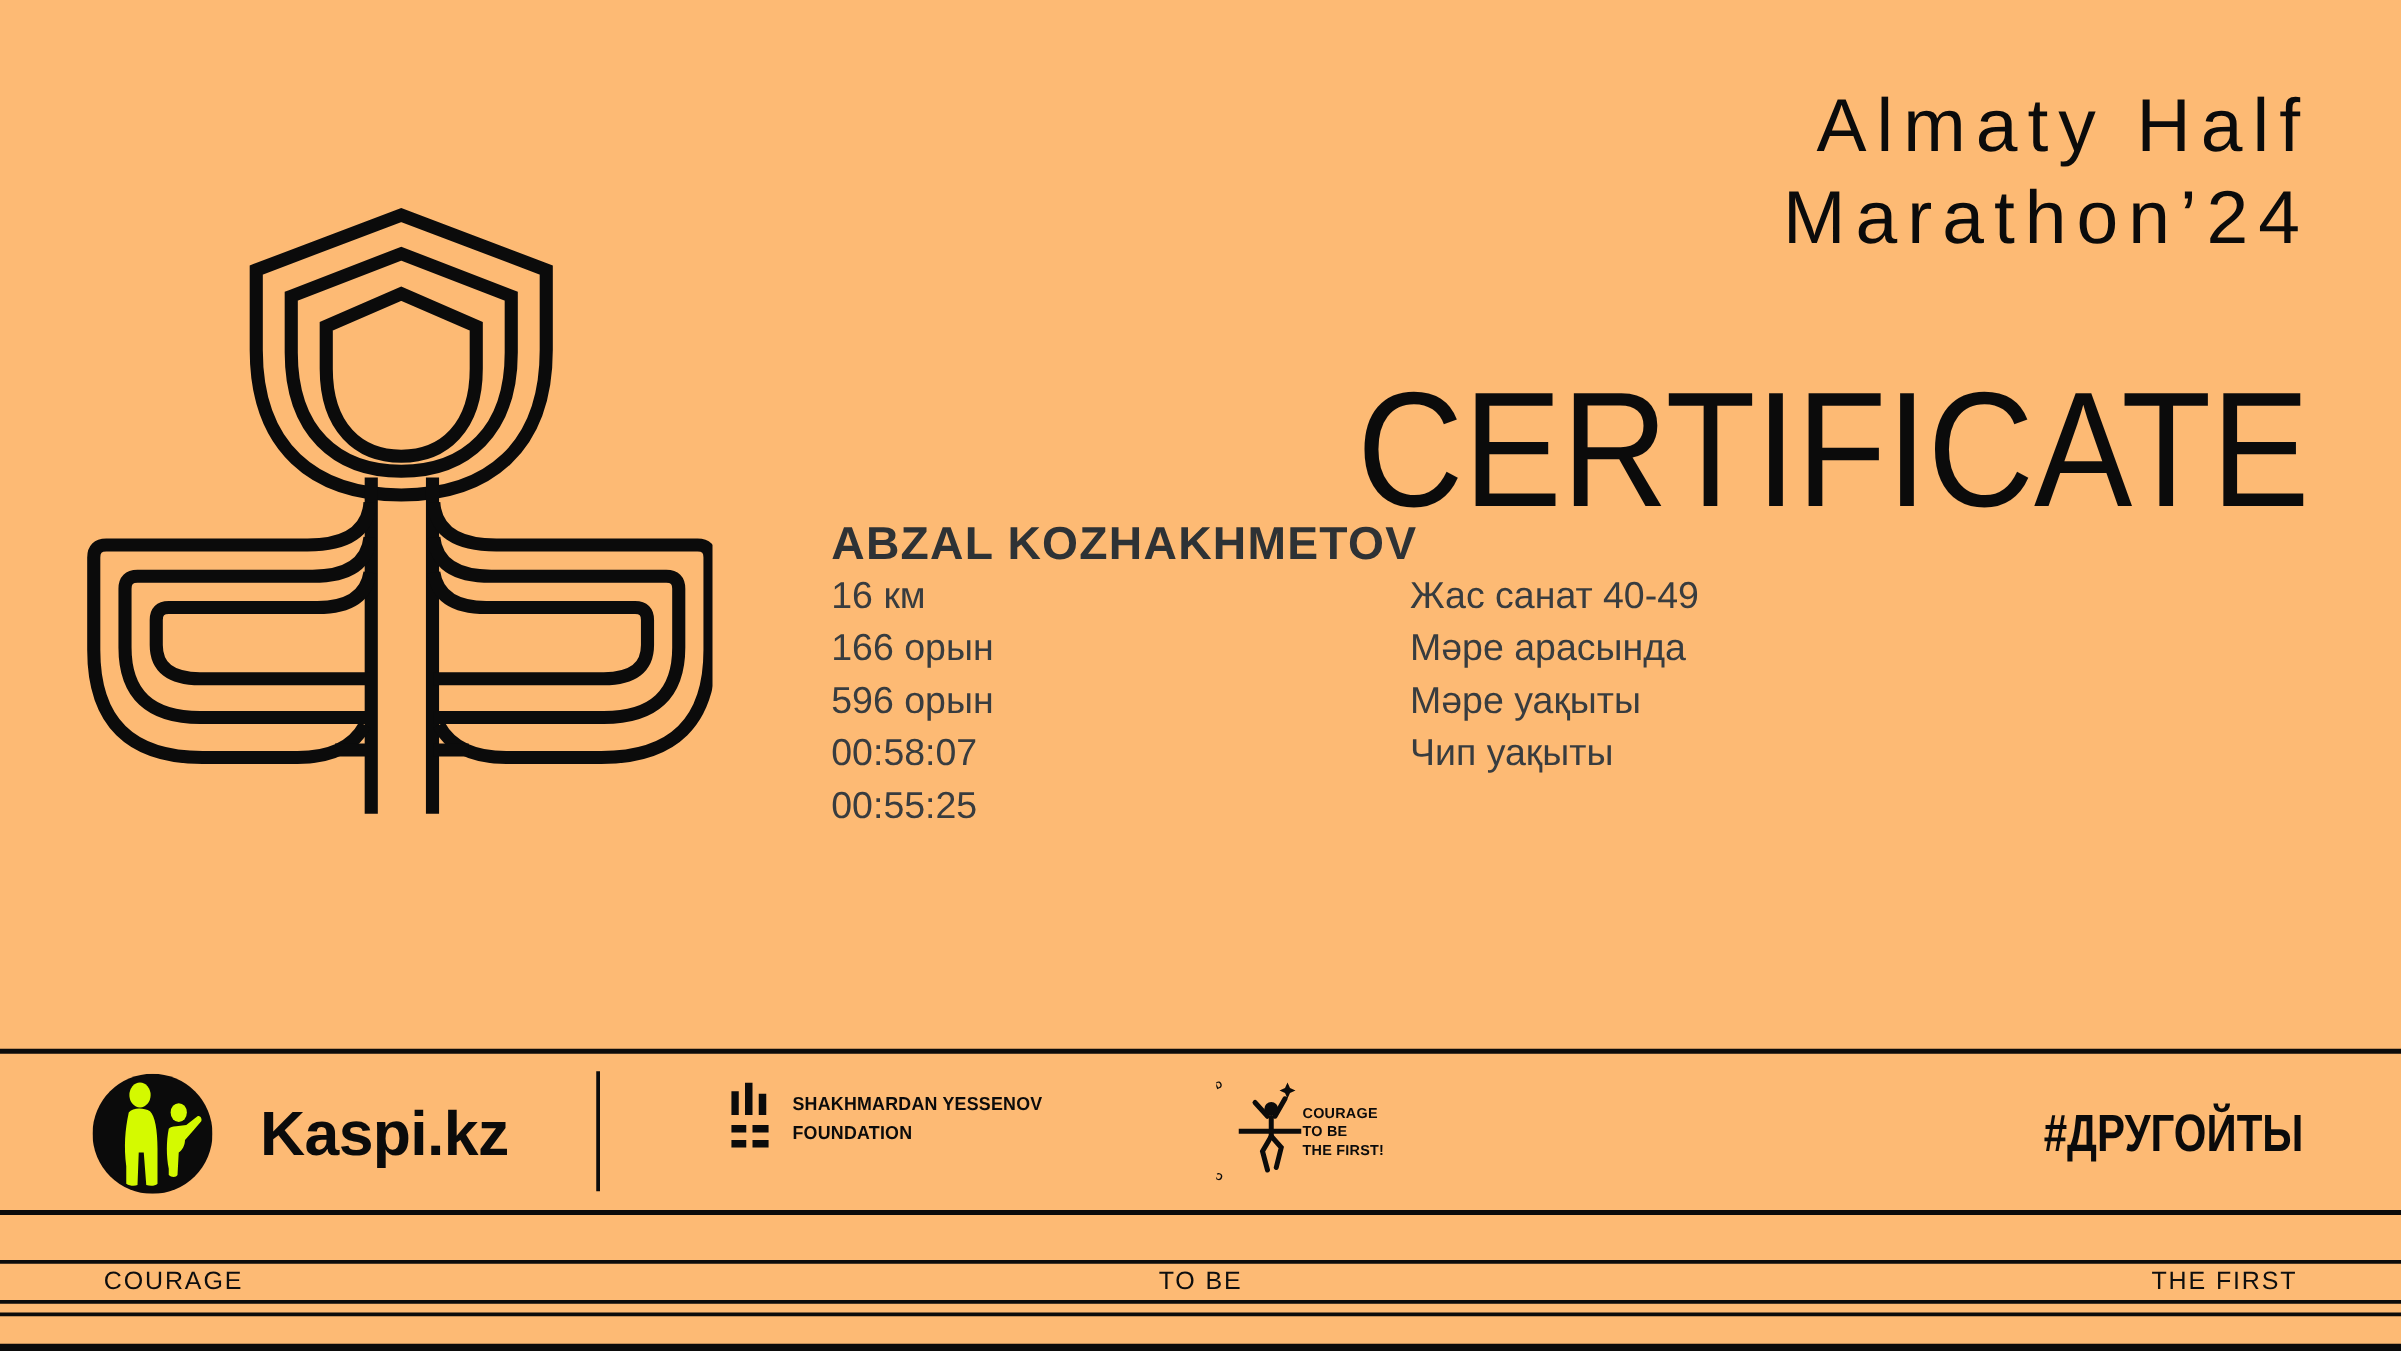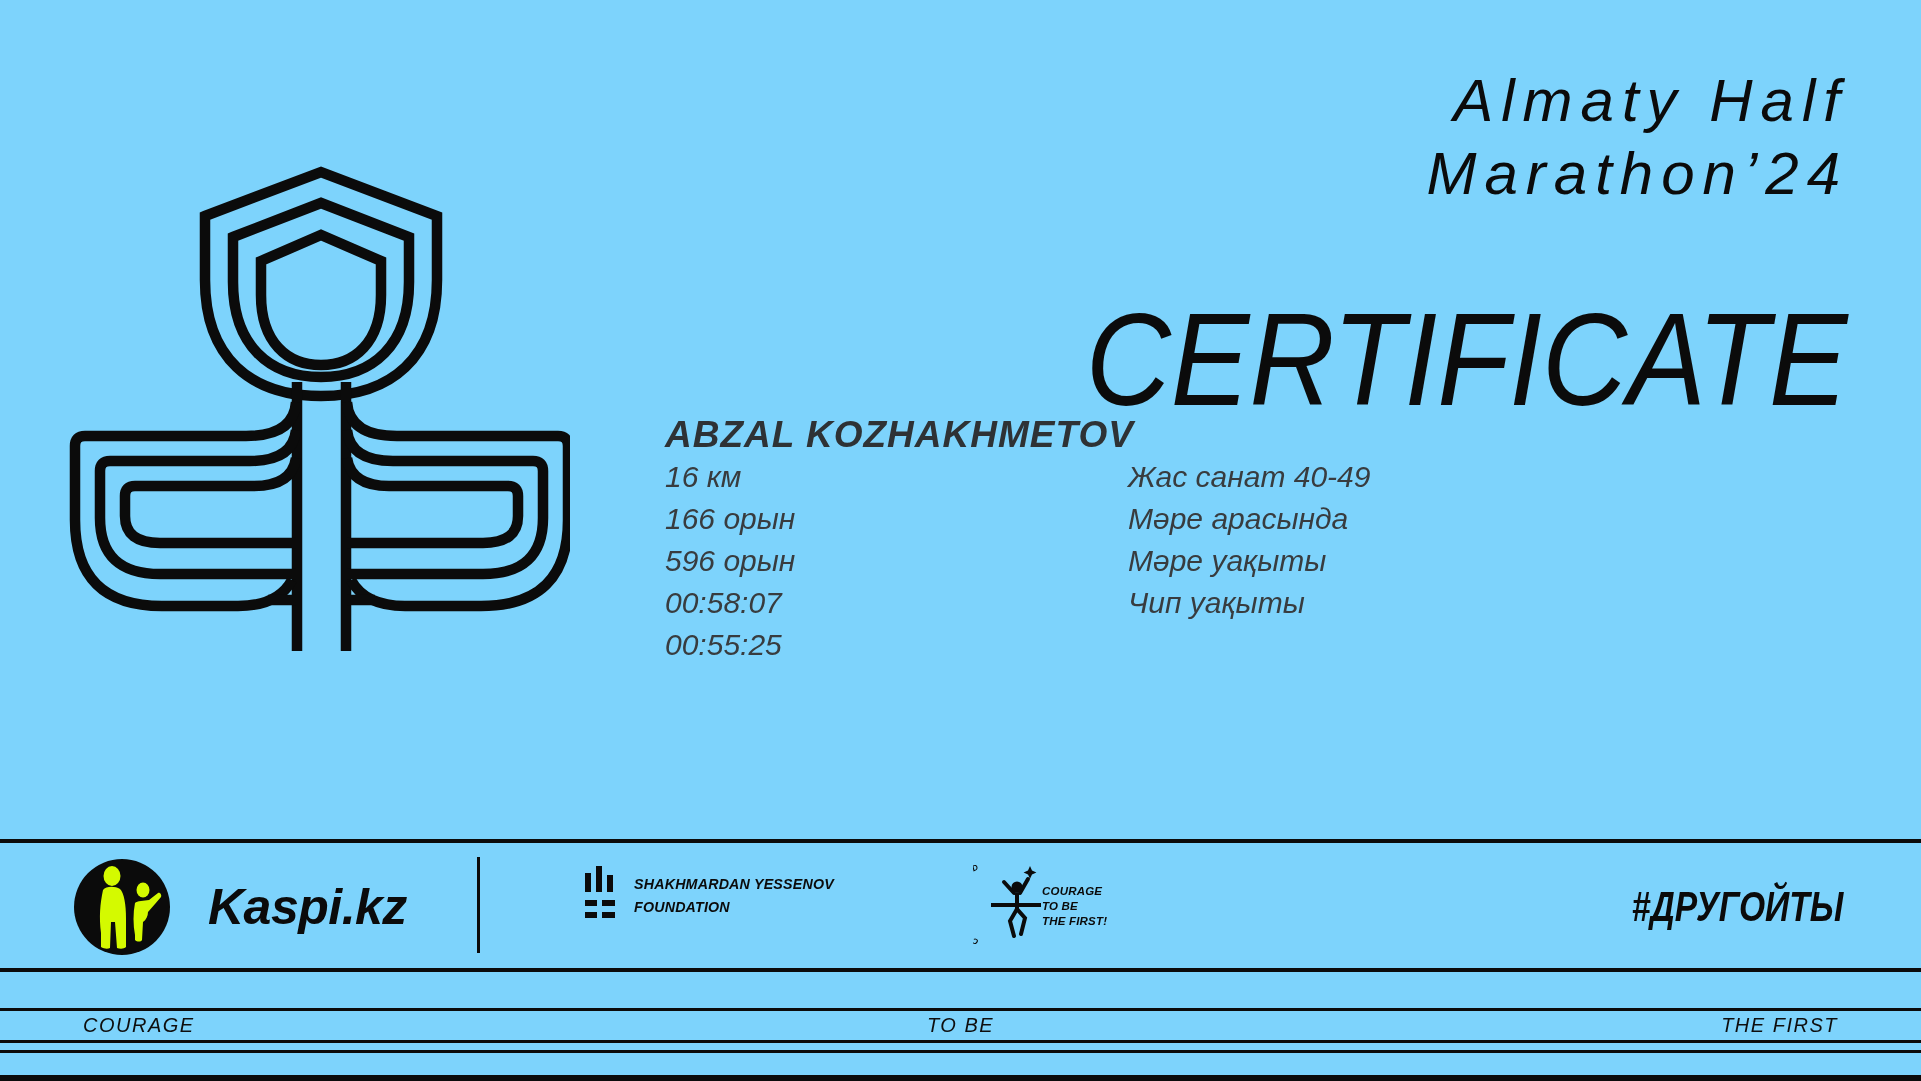--- a/index.html
+++ b/index.html
@@ -1,23 +1,22 @@
 <!DOCTYPE html>
 <html><head>
 <meta charset="utf-8">
 <style>
   html,body{margin:0;padding:0;background:#9aa00a;}
   .cert{
     position:relative;
     width:1921px;height:1081px;
-    background:#7dd3fc;
+    background:#fdba74;
     overflow:hidden;
     font-family:"Liberation Sans","DejaVu Sans",sans-serif;
     color:#0b0b0b;
-    font-style:italic;
   }
   .abs{position:absolute;}
   
   .event-title{
     right:73px;top:64px;
     text-align:right;
     font-size:60px;line-height:1.22;
     letter-spacing:8px;
     color:#0b0b0b;
     white-space:nowrap;

